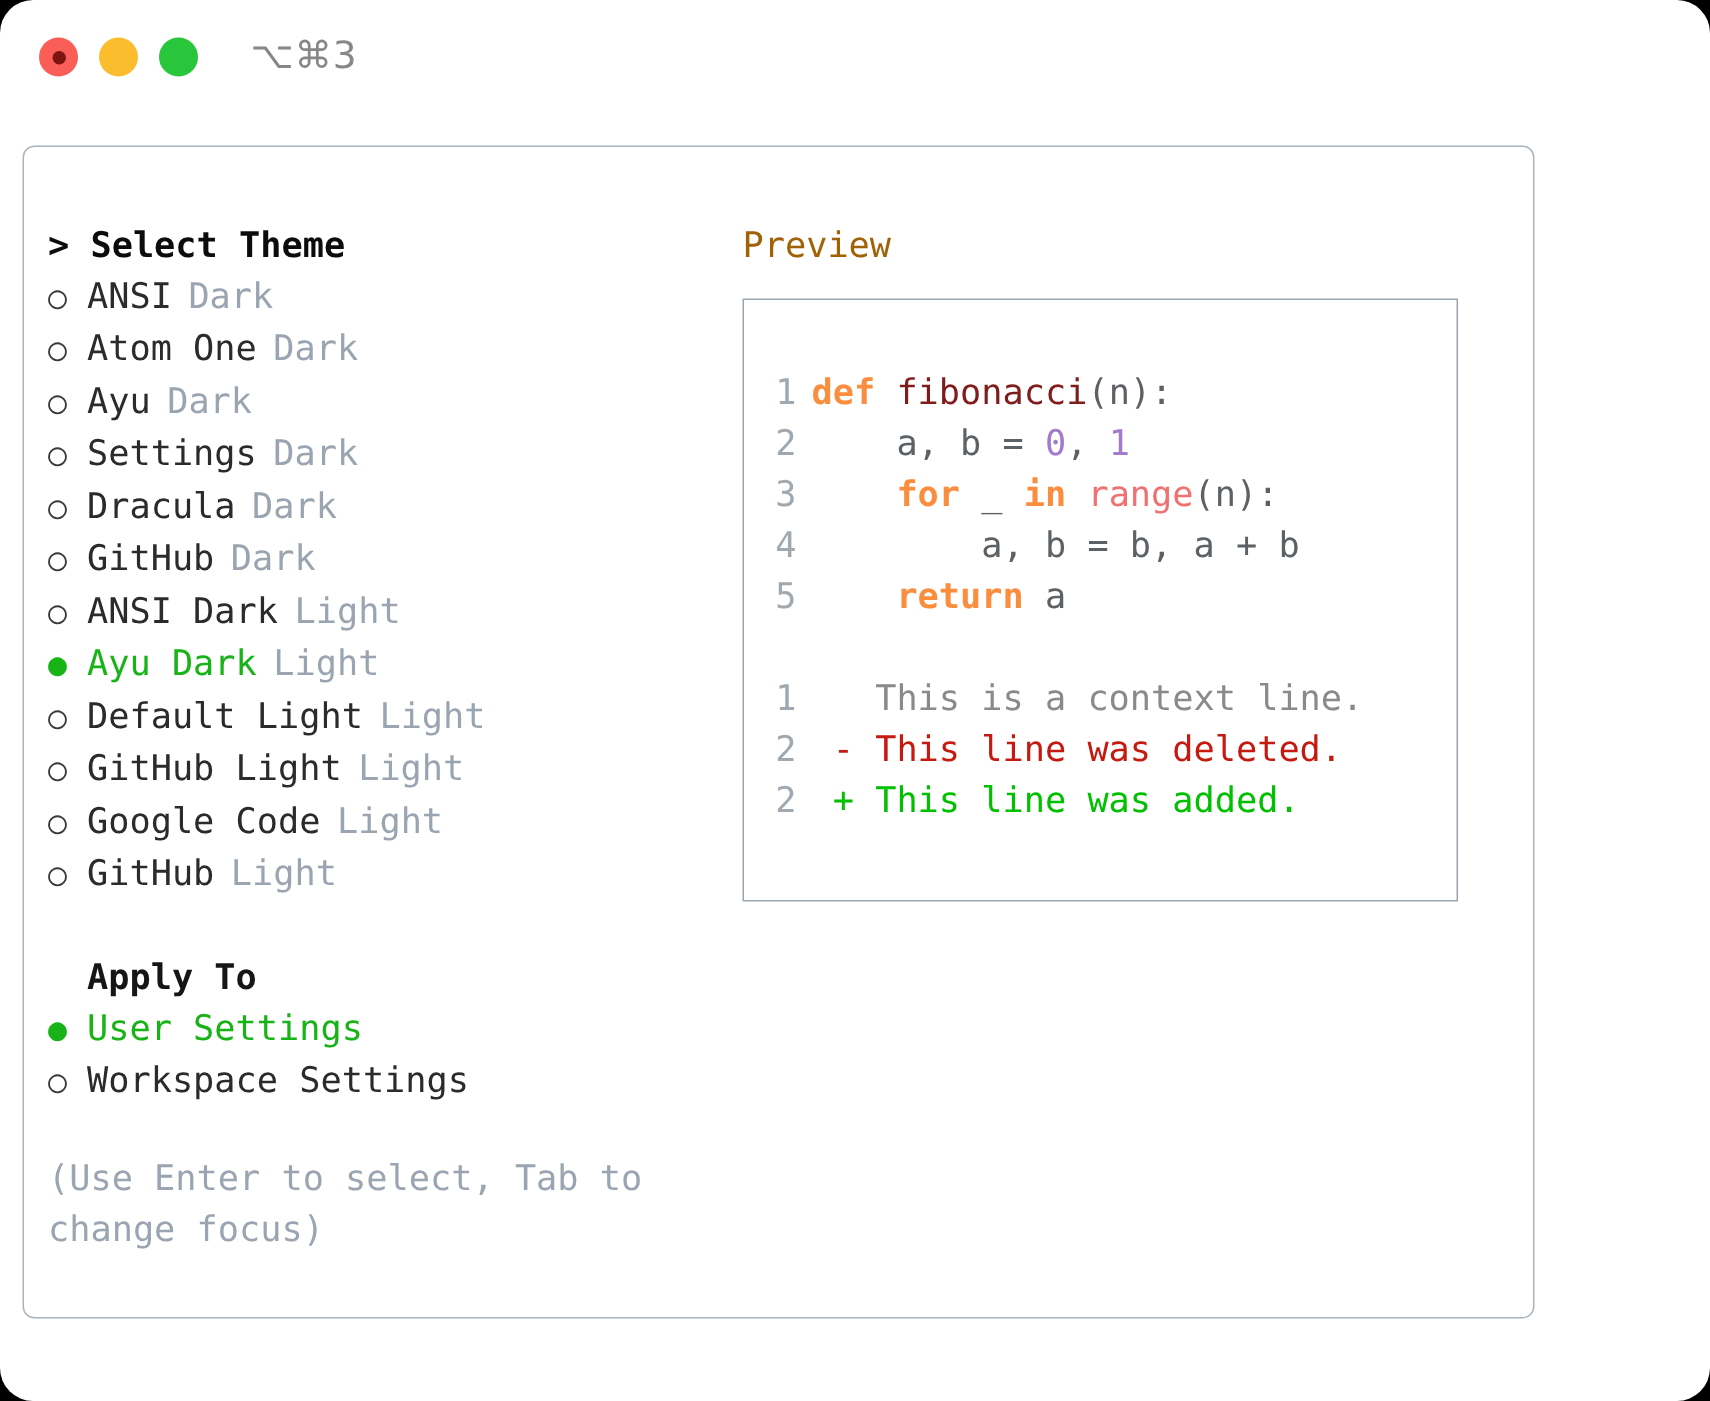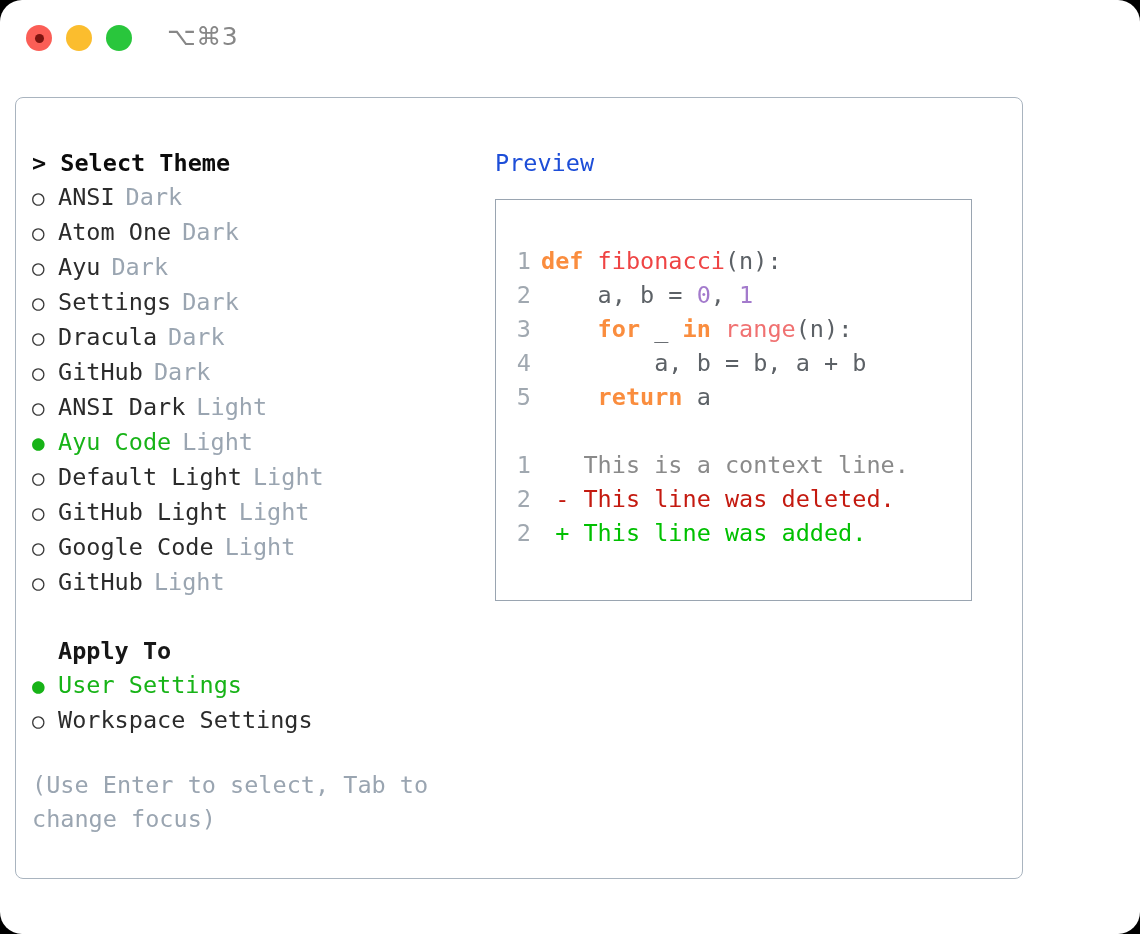--- a/index.html
+++ b/index.html
@@ -147,21 +147,21 @@
 
   
   .right-col {
     position: absolute;
     left: 479px;
     top: 48px;
     width: 500px;
   }
   .preview-title {
     font-size: 23.5px;
-    color: #1d4ed8;
+    color: #a16207;
     line-height: 34px;
     margin-bottom: 19px;
     white-space: pre;
   }
   .preview-box {
     width: 477px;
     height: 402px;
     border: 1px solid #9AA5B1;
     box-sizing: border-box;
     background: #ffffff;
@@ -177,21 +177,21 @@
   }
   .code-line { white-space: pre; }
   .ln {
     color: #A0A8B0;
     display: inline-block;
     width: 18px;
     text-align: right;
     margin-right: 10px;
   }
   .kw   { color: #FA8D3E; font-weight: bold; }
-  .fn   { color: #ef4444; }
+  .fn   { color: #7f1d1d; }
   .num  { color: #A37ACC; }
   .call { color: #F07171; }
   .txt  { color: #5C6166; }
   .punc { color: #5C6166; }
   .ctx  { color: #8A8A8A; }
   .del  { color: #C41A10; }
   .add  { color: #00C000; }
   .gap  { display: block; height: 34px; }
 </style>
 </head>
@@ -216,21 +216,21 @@
         <div class="section-title">&gt; Select Theme</div>
 
         <div id="theme-list">
             <div class="opt-row"><span class="marker">○</span><span class="opt-label">ANSI</span><span class="opt-tag">Dark</span></div>
             <div class="opt-row"><span class="marker">○</span><span class="opt-label">Atom One</span><span class="opt-tag">Dark</span></div>
             <div class="opt-row"><span class="marker">○</span><span class="opt-label">Ayu</span><span class="opt-tag">Dark</span></div>
             <div class="opt-row"><span class="marker">○</span><span class="opt-label">Settings</span><span class="opt-tag">Dark</span></div>
             <div class="opt-row"><span class="marker">○</span><span class="opt-label">Dracula</span><span class="opt-tag">Dark</span></div>
             <div class="opt-row"><span class="marker">○</span><span class="opt-label">GitHub</span><span class="opt-tag">Dark</span></div>
             <div class="opt-row"><span class="marker">○</span><span class="opt-label">ANSI Dark</span><span class="opt-tag">Light</span></div>
-            <div class="opt-row selected"><span class="marker on">●</span><span class="opt-label">Ayu Code</span><span class="opt-tag">Light</span></div>
+            <div class="opt-row selected"><span class="marker on">●</span><span class="opt-label">Ayu Dark</span><span class="opt-tag">Light</span></div>
             <div class="opt-row"><span class="marker">○</span><span class="opt-label">Default Light</span><span class="opt-tag">Light</span></div>
             <div class="opt-row"><span class="marker">○</span><span class="opt-label">GitHub Light</span><span class="opt-tag">Light</span></div>
             <div class="opt-row"><span class="marker">○</span><span class="opt-label">Google Code</span><span class="opt-tag">Light</span></div>
             <div class="opt-row"><span class="marker">○</span><span class="opt-label">GitHub</span><span class="opt-tag">Light</span></div>
           </div>
 
         <div class="spacer-lg"></div>
 
         <div class="opt-row">
           <span class="marker"></span>

